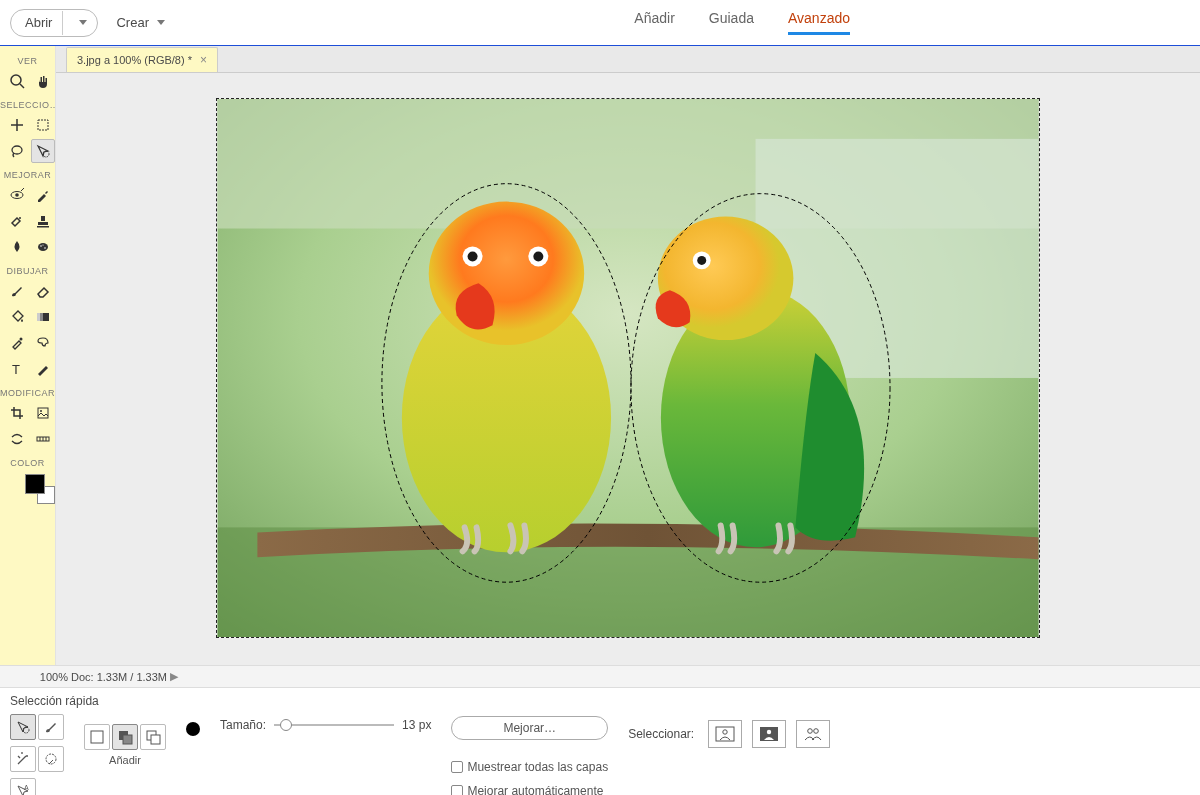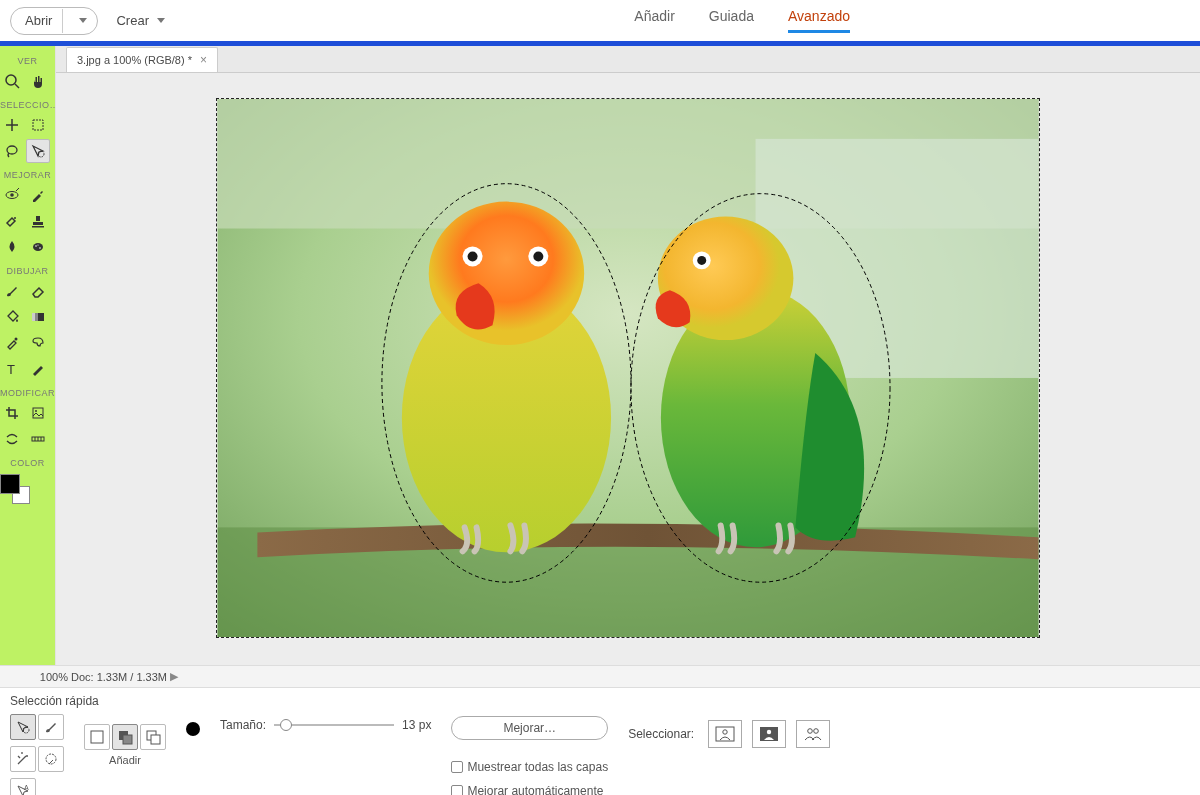--- a/index.html
+++ b/index.html
@@ -1,40 +1,40 @@
 <!DOCTYPE html>
 <html><head>
 <meta charset="utf-8">
 <style>
 * { margin: 0; padding: 0; box-sizing: border-box; font-family: -apple-system, "Segoe UI", Helvetica, Arial, sans-serif; }
 body { background: #fff; width: 1200px; height: 795px; overflow: hidden; font-size: 12px; color: #4a4a4a; }
 
-.top-bar { height: 46px; display: flex; align-items: center; padding: 0 10px; border-bottom: 5px solid #1d4ed8; }
+.top-bar { height: 46px; display: flex; align-items: center; padding: 0 10px; border-bottom: 1px solid #1d4ed8; }
 .open-btn { display: inline-flex; align-items: center; border: 1px solid #bbb; border-radius: 18px; height: 28px; padding: 0 10px 0 14px; margin-right: 18px; cursor: pointer; font-size: 13px; }
 .open-btn .div { width:1px; height:24px; background:#ccc; margin:0 8px 0 10px;}
 .create-btn { display: inline-flex; align-items: center; font-size: 13px; cursor: pointer; }
 .caret { border-left: 4px solid transparent; border-right: 4px solid transparent; border-top: 5px solid #777; margin-left: 8px; }
 .mode-tabs { margin-left: auto; margin-right: 340px; display: flex; gap: 34px; font-size: 14px; }
 .mode-tab { color: #666; padding-bottom: 6px; cursor: pointer; }
 .mode-tab.active { color: #c2410c; border-bottom: 3px solid #1e88e5; }
 
 .body-row { display: flex; height: calc(100% - 46px - 130px); }
-.left-tools { width: 56px; border-right: 1px solid #e2e2e2; background: #bef264; display: flex; flex-direction: column; align-items: flex-start; padding-top: 4px; overflow: hidden;}
+.left-tools { width: 56px; border-right: 1px solid #e2e2e2; background: #fef9c3; display: flex; flex-direction: column; align-items: flex-end; padding-top: 4px; overflow: hidden;}
 .section-label { font-size: 9px; letter-spacing: 0.5px; color: #777; margin: 6px 0 2px; text-align: center; width: 100%; }
 .tool-row { display: flex; justify-content: center; gap: 2px; margin: 1px 0; }
 .tool { width: 24px; height: 24px; display: flex; align-items: center; justify-content: center; cursor: pointer; border: 1px solid transparent; border-radius: 2px; color: #333; }
 .tool.active { background: #e4e4e4; border-color: #bbb; }
 .tool svg { width: 16px; height: 16px; }
 .color-well { position: relative; width: 30px; height: 30px; margin-top: 4px; }
 .swatch-back { position:absolute; right:0; bottom:0; width:18px; height:18px; background:#fff; border:1px solid #888; }
 .swatch-front { position:absolute; left:0; top:0; width:20px; height:20px; background:#000; border:1px solid #888; }
 
 .workspace { flex: 1; display: flex; flex-direction: column; background: #ededed; }
 .doc-tabs { height: 27px; background: #e9e9e9; border-bottom: 1px solid #ccc; display: flex; align-items: center; padding-left: 10px; }
-.doc-tab { background: #ffffff; border: 1px solid #ccc; border-bottom: none; height: 25px; display: flex; align-items: center; padding: 0 10px; font-size: 11px; gap: 8px; border-radius: 2px 2px 0 0; cursor:pointer;}
+.doc-tab { background: #fef9c3; border: 1px solid #ccc; border-bottom: none; height: 25px; display: flex; align-items: center; padding: 0 10px; font-size: 11px; gap: 8px; border-radius: 2px 2px 0 0; cursor:pointer;}
 .doc-tab .close { color:#888; cursor:pointer; font-size:12px; }
 
 .canvas-area { flex: 1; display: flex; align-items: center; justify-content: center; overflow:hidden; }
 .canvas-wrap { position: relative; }
 .canvas { border: 1.5px dashed #222; background: #eee; }
 
 
 
 .status-bar { height: 22px; background: #f4f4f4; border-top: 1px solid #ddd; display: flex; align-items: center; padding: 8px 8px; font-size: 11px; gap: 3px; }
 .status-bar .zoom { width: 60px; text-align:right; }

